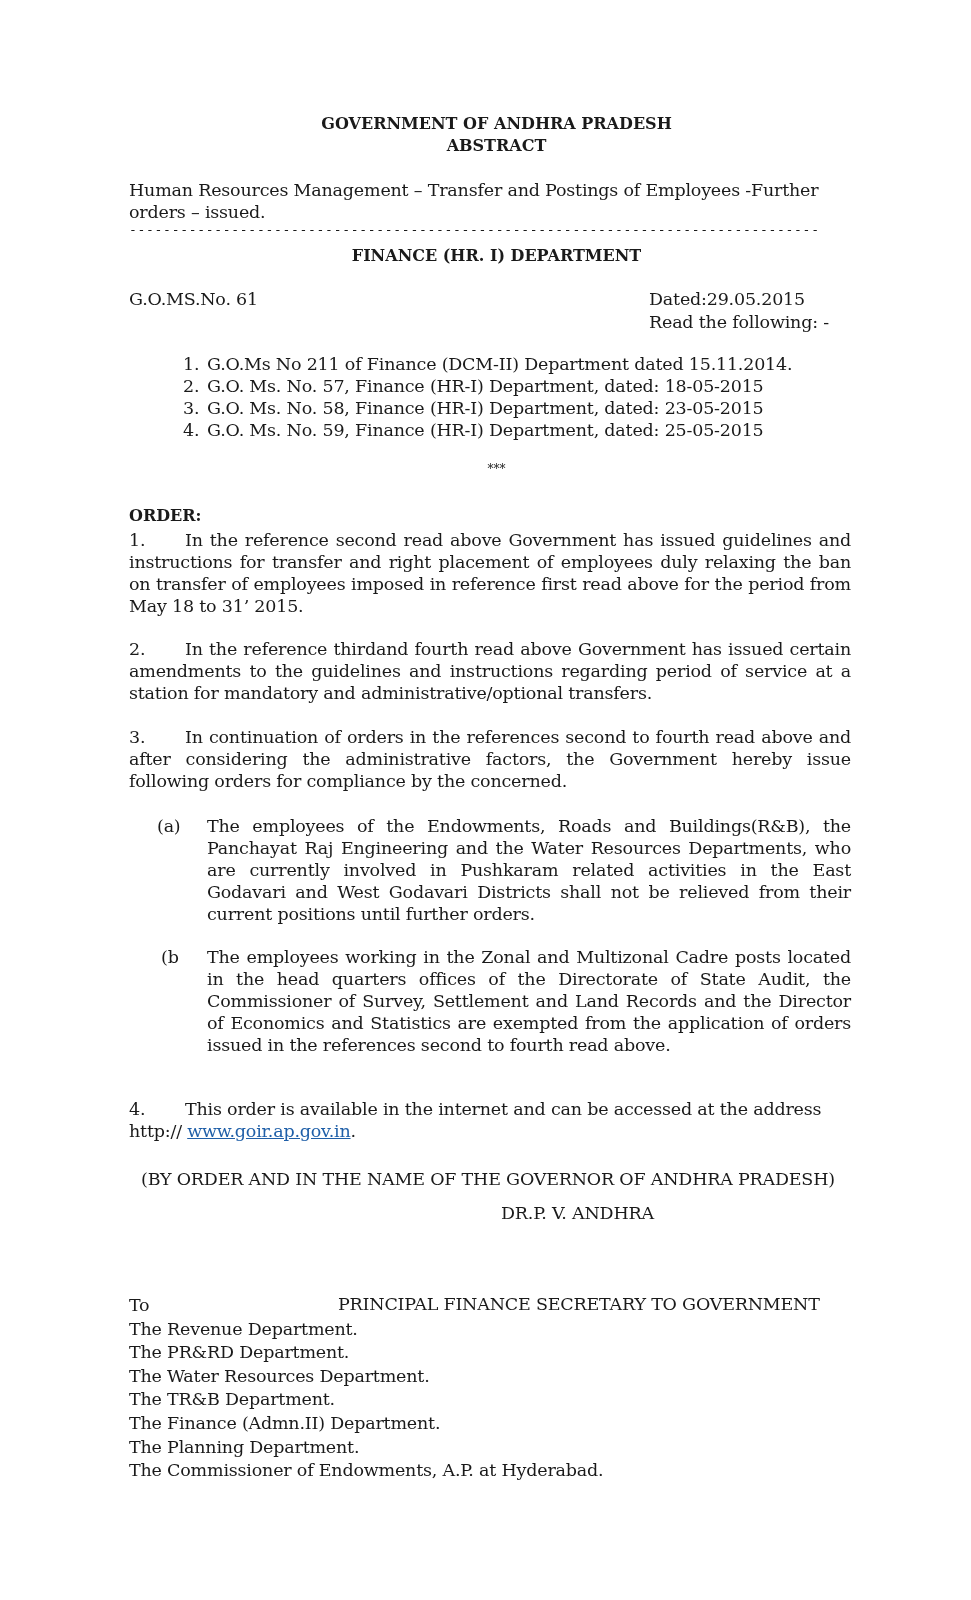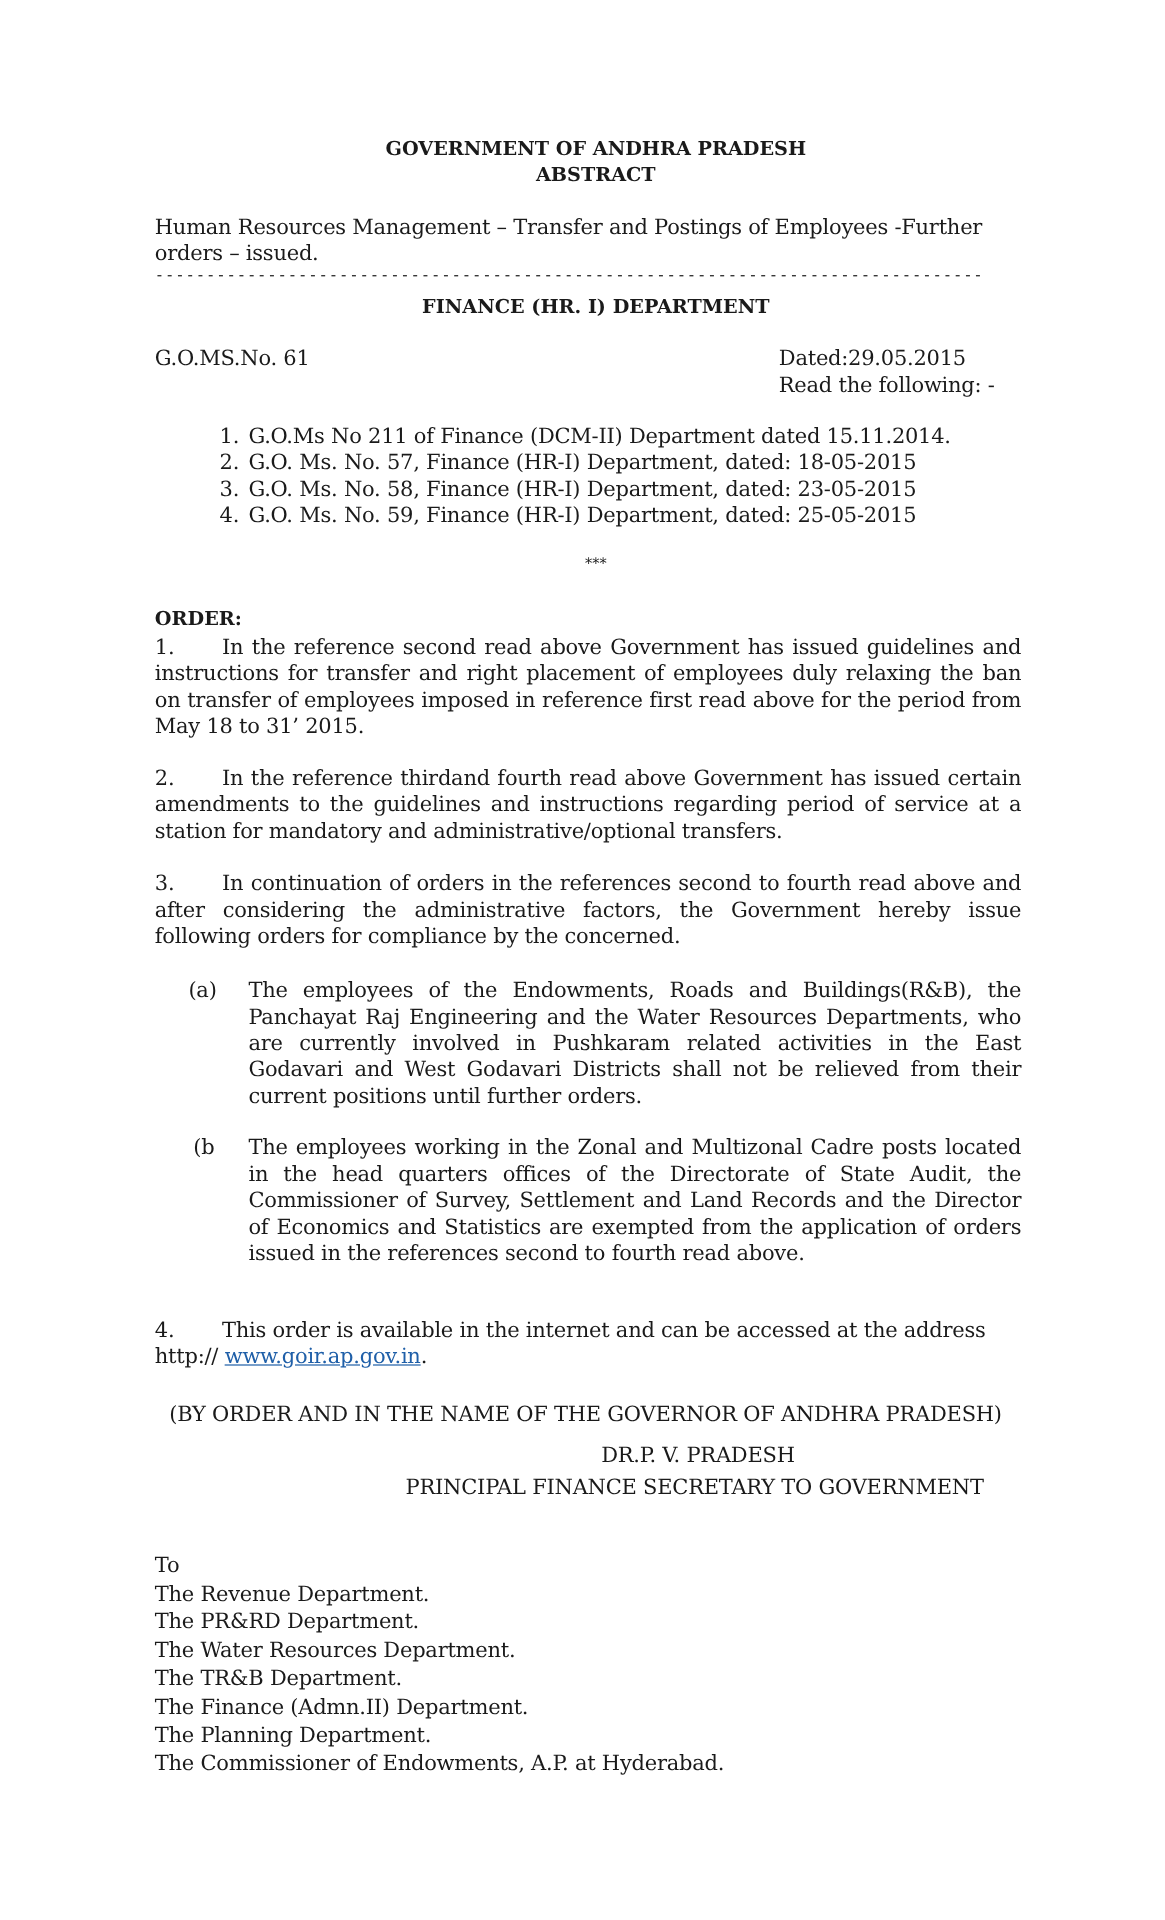--- a/index.html
+++ b/index.html
@@ -70,22 +70,22 @@
   </div>
 
   <div class="abs t justify" style="left:118px; width:722px; top:1098px;">
     <span class="num">4.</span><span>This order is available in the internet and can be accessed at the address</span>
   </div>
   <div class="abs t" style="left:118px; top:1120px;">
     <span>http://</span> <a class="link">www.goir.ap.gov.in</a><span>.</span>
   </div>
 
   <div class="abs t" style="left:130px; top:1168px;">(BY ORDER AND IN THE NAME OF THE GOVERNOR OF ANDHRA PRADESH)</div>
-  <div class="abs t" style="left:490px; top:1202px;">DR.P. V. PRADESH</div>
-  <div class="abs t" style="left:327px; top:1229px;">PRINCIPAL FINANCE SECRETARY TO GOVERNMENT</div>
+  <div class="abs t" style="left:490px; top:1202px;">DR.P. V. ANDHRA</div>
+  <div class="abs t" style="left:327px; top:1293px;">PRINCIPAL FINANCE SECRETARY TO GOVERNMENT</div>
 
   <div class="abs t" style="left:118px; top:1255px; line-height:23.6px;margin-top:39px;">
     <div>To</div>
     <div>The Revenue Department.</div>
     <div>The PR&amp;RD Department.</div>
     <div>The Water Resources Department.</div>
     <div>The TR&amp;B Department.</div>
     <div>The Finance (Admn.II) Department.</div>
     <div>The Planning Department.</div>
     <div>The Commissioner of Endowments, A.P. at Hyderabad.</div>

